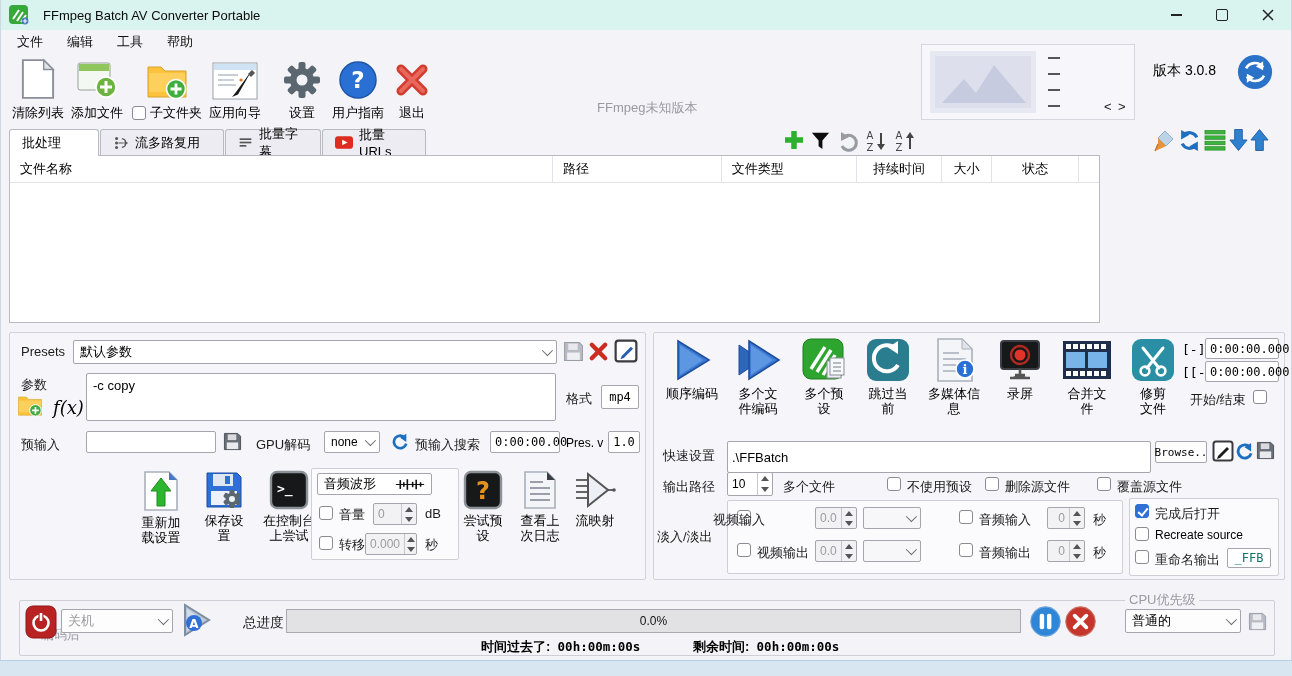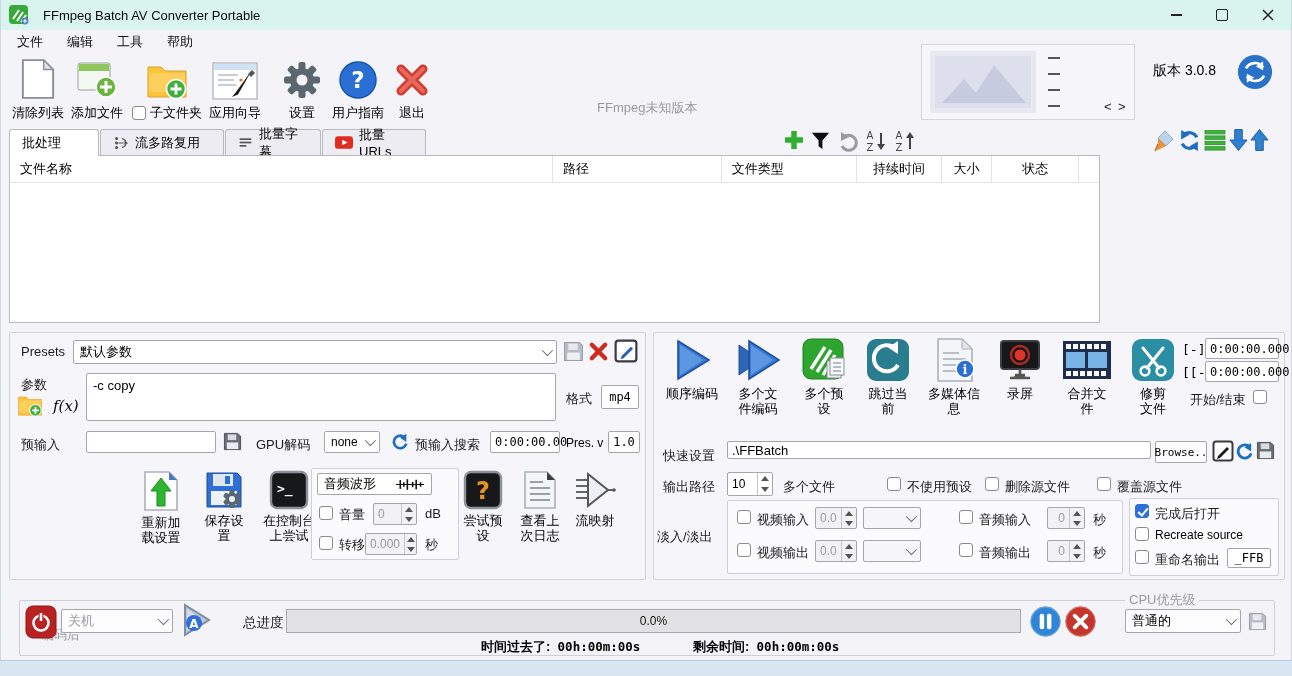--- a/index.html
+++ b/index.html
@@ -366,21 +366,21 @@
 
   <span class="abs lbl" style="left:20px;top:376px;">参数</span>
   <span class="abs" style="left:16px;top:394px;">
       <svg width="26" height="23" viewBox="0 0 42 38">
         <path d="M2 5 h13 l4 4 h21 v26 h-38 z" fill="#fcc23c" stroke="#d9a32a"></path>
         <rect x="3" y="11" width="36" height="19" fill="#fdd05e"></rect>
         <circle cx="30" cy="27" r="9.5" fill="#3fae3f" stroke="#fff" stroke-width="1.6"></circle>
         <path d="M30 21.5 v11 M24.5 27 h11" stroke="#fff" stroke-width="2.8"></path>
       </svg>
     </span>
-  <span class="abs" style="left:52px;top:397px;font-family:'DejaVu Serif',serif;font-style:italic;font-size:15px;">f(x)</span>
+  <span class="abs" style="left:52px;top:397px;font-family:'DejaVu Serif',serif;font-style:italic;font-size:18px;">f(x)</span>
   <div class="tfield abs" style="left:85px;top:373px;width:470px;height:48px;align-items:flex-start;padding:4px 6px;">
     <span style="font-size:13px;">-c copy</span>
   </div>
   <span class="abs lbl" style="left:565px;top:390px;">格式</span>
   <div class="tfield abs" style="left:600px;top:385px;width:38px;height:24px;justify-content:center;">
     <span class="mono">mp4</span>
   </div>
 
   <span class="abs lbl" style="left:20px;top:436px;">预输入</span>
   <div class="tfield abs" style="left:85px;top:431px;width:130px;height:22px;">
@@ -661,21 +661,21 @@
   </div>
   <span class="abs mono" style="left:1181px;top:365px;font-size:13px;">[[-</span>
   <div class="tfield abs" style="left:1204px;top:361px;width:74px;height:21px;">
     <span class="mono">0:00:00.000</span>
   </div>
   <span class="abs lbl" style="left:1189px;top:391px;">开始/结束</span>
   <span class="cb abs" style="left:1252px;top:390px;"></span>
 
   
   <span class="abs lbl" style="left:662px;top:447px;">快速设置</span>
-  <div class="tfield abs" style="left:726px;top:441px;width:424px;height:18px;">
+  <div class="tfield abs" style="left:726px;top:441px;width:424px;height:32px;">
     <span style="font-size:13px;">.\FFBatch</span>
   </div>
   <div class="btn abs" style="left:1154px;top:441px;width:52px;height:22px;">
     <span class="mono" style="font-size:11px;">Browse..</span>
   </div>
   <span class="abs" style="left:1211px;top:440px;">
       <svg width="22" height="22" viewBox="0 0 22 22">
         <rect x="1.5" y="1.5" width="19" height="19" rx="2.5" fill="#fff" stroke="#3a3a40" stroke-width="2"></rect>
         <path d="M6 16 l9 -9 2 2 -9 9 -3 1 z" fill="#1c1c1c"></path>
       </svg>
@@ -713,21 +713,21 @@
   <span class="cb abs" style="left:984px;top:477px;"></span>
   <span class="abs lbl" style="left:1004px;top:478px;">删除源文件</span>
   <span class="cb abs" style="left:1096px;top:477px;"></span>
   <span class="abs lbl" style="left:1116px;top:478px;">覆盖源文件</span>
 
   
   <span class="abs lbl" style="left:656px;top:528px;">淡入/淡出</span>
   <div class="gbox" style="left:726px;top:500px;width:396px;height:74px;background:#fbfbfd;"></div>
 
   <span class="cb abs" style="left:736px;top:510px;"></span>
-  <span class="abs lbl" style="left:712px;top:511px;margin-left:44px;">视频输入</span>
+  <span class="abs lbl" style="left:712px;top:511px;">视频输入</span>
   <div class="spin dis abs" style="left:814px;top:507px;width:42px;height:22px;">
     <span class="val">0.0</span>
     <span class="arr">
         <i>
           <span class="tri-up"></span>
         </i>
         <i>
           <span class="tri-dn"></span>
         </i>
       </span>
@@ -785,21 +785,21 @@
 
   
   <div class="gbox" style="left:1128px;top:498px;width:150px;height:78px;background:#fbfbfd;"></div>
   <span class="cb checked abs" style="left:1134px;top:504px;"></span>
   <span class="abs lbl" style="left:1154px;top:505px;">完成后打开</span>
   <span class="cb abs" style="left:1134px;top:527px;"></span>
   <span class="abs" style="left:1154px;top:528px;font-size:12px;">Recreate source</span>
   <span class="cb abs" style="left:1134px;top:550px;"></span>
   <span class="abs lbl" style="left:1154px;top:551px;">重命名输出</span>
   <div class="tfield abs" style="left:1226px;top:548px;width:44px;height:20px;justify-content:center;">
-    <span class="mono" style="color:#000000;">_FFB</span>
+    <span class="mono" style="color:#0f766e;">_FFB</span>
   </div>
 
   
   <div class="gbox" style="left:18px;top:600px;width:1256px;height:56px;"></div>
   <span class="abs lbl gray" style="left:36px;top:626px;background:#f3f3f8;padding:0 4px;">编码后</span>
   <span class="abs" style="left:24px;top:605px;">
       <svg width="32" height="34" viewBox="0 0 32 34">
         <rect x="1" y="1" width="30" height="32" rx="7" fill="#b92222" stroke="#8f1717"></rect>
         <circle cx="16" cy="18" r="7.5" fill="none" stroke="#fff" stroke-width="2.6"></circle>
         <line x1="16" y1="6.5" x2="16" y2="16" stroke="#b92222" stroke-width="5"></line>

